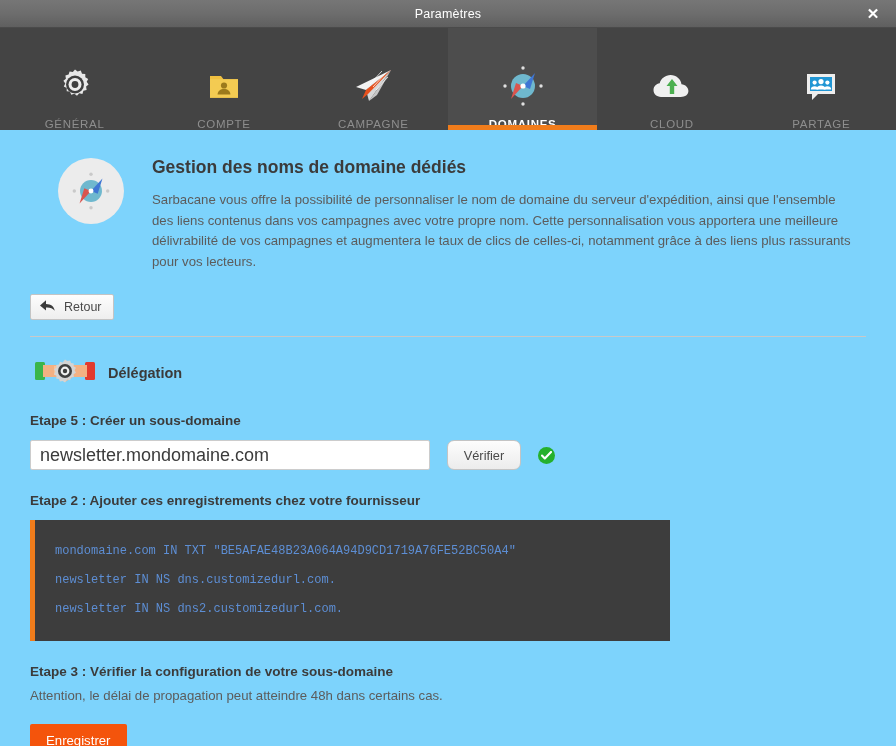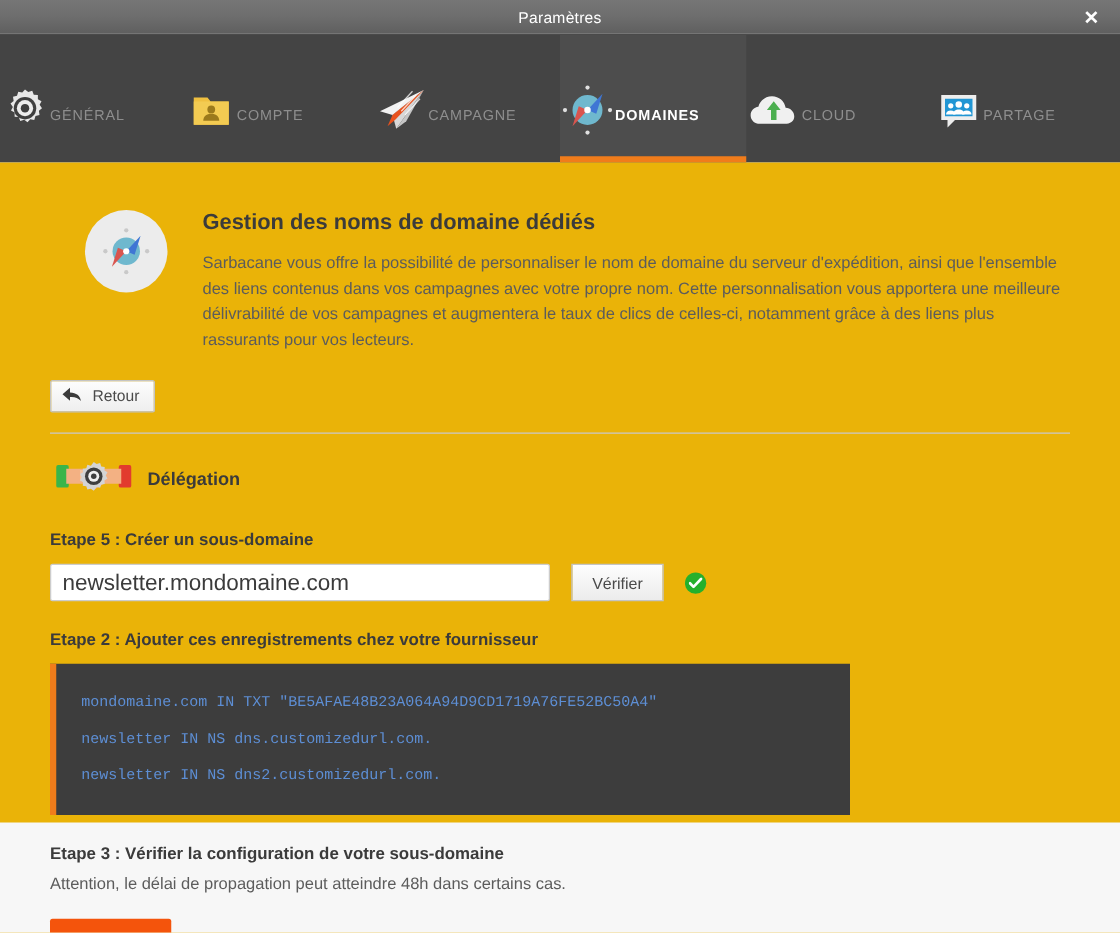--- a/index.html
+++ b/index.html
@@ -48,23 +48,23 @@
     height: 102px;
     background: #444444;
     display: flex;
     align-items: stretch;
     padding-left: 0;
   }
   .tab {
     width: 150px;
     height: 102px;
     display: flex;
-    flex-direction: row;
-    align-items: center;
-    justify-content: flex-start;
+    flex-direction: column;
+    align-items: center;
+    justify-content: flex-end;
     padding-top: 18px;
     cursor: pointer;
     position: relative;
   }
   .tab.active {
     background: #4d4d4d;
   }
   .tab.active::after {
     content: "";
     position: absolute;
@@ -85,23 +85,23 @@
     color: #8e8e8e;
     font-family: "Liberation Sans", sans-serif;
   }
   .tab.active .tab-label {
     color: #ffffff;
     font-weight: bold;
   }
 
   
   .content {
-    background: #eab308;
-    padding: 12px;
-    height: 528px;
+    background: #7dd3fc;
+    padding: 2px;
+    height: 616px;
     position: relative;
   }
 
   .intro {
     display: flex;
     padding: 22px 28px 0 56px;
   }
   .intro-badge {
     width: 66px;
     height: 66px;
@@ -187,21 +187,21 @@
     color: #3b3b3b;
     font-family: "Liberation Sans", sans-serif;
     outline: none;
   }
   .btn-verifier {
     height: 30px;
     min-width: 74px;
     padding: 0 12px;
     background: linear-gradient(to bottom, #fdfdfd 0%, #ececec 100%);
     border: 1px solid #c4c4c4;
-    border-radius: 0;
+    border-radius: 7px;
     color: #4a4a4a;
     font-size: 12.8px;
     cursor: pointer;
     font-family: "Liberation Sans", sans-serif;
   }
   .check-badge {
     width: 17px;
     height: 17px;
     border-radius: 50%;
     background: #25b02c;

